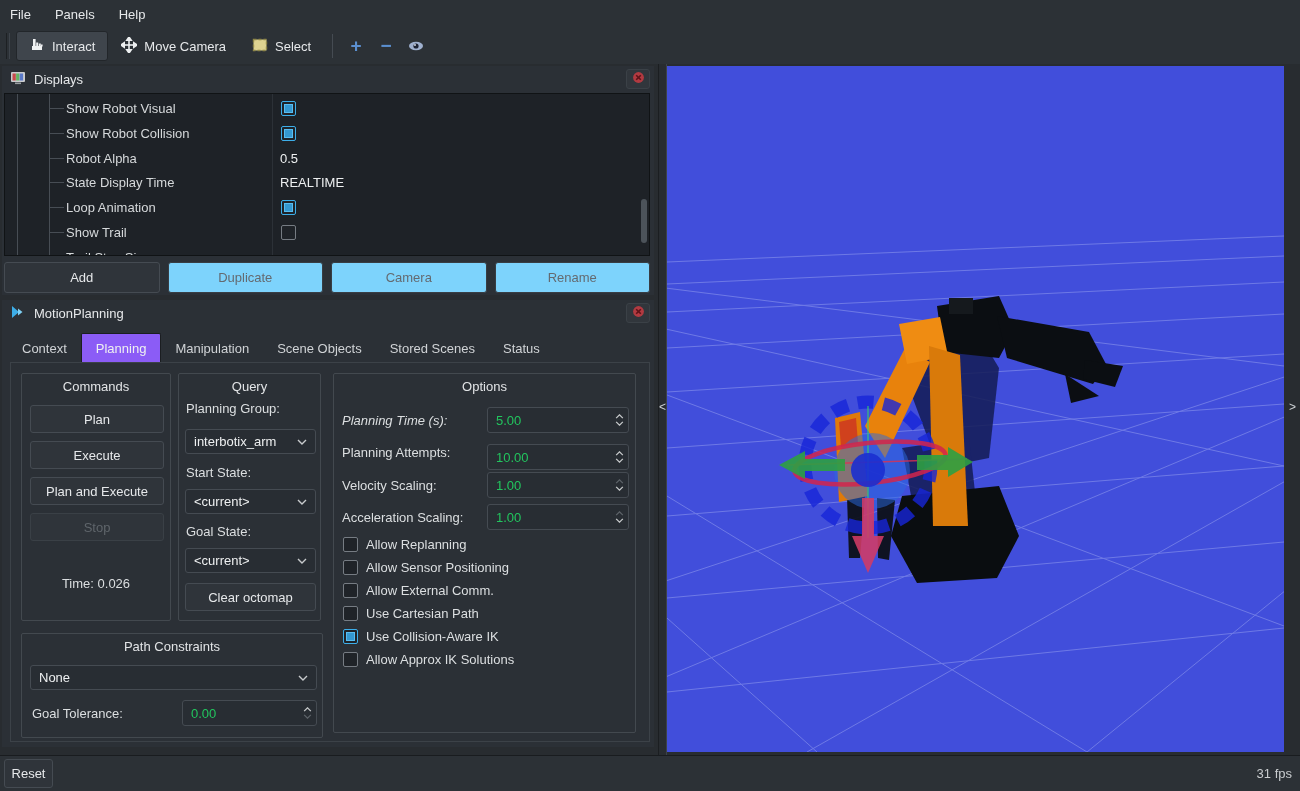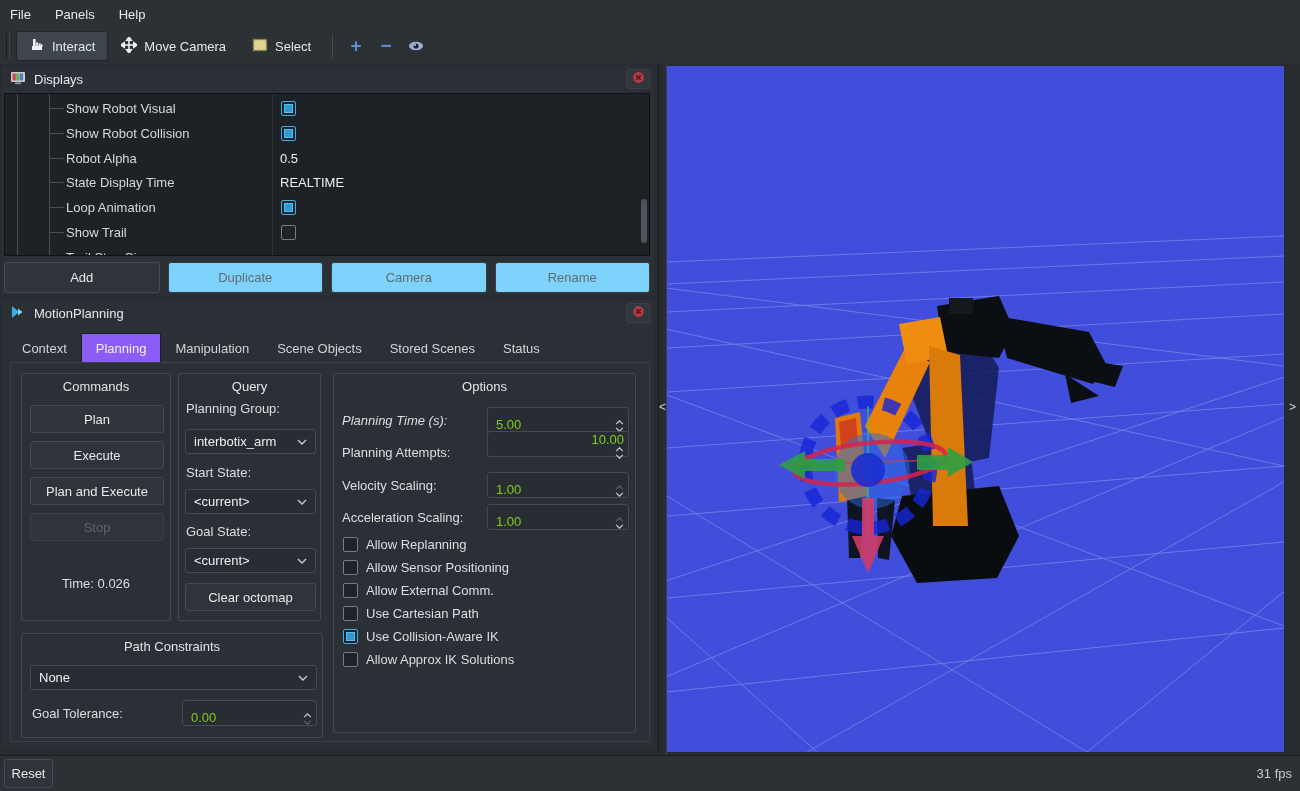--- a/index.html
+++ b/index.html
@@ -53,21 +53,21 @@
   .tab { padding:5px 14px 6px 14px; color:#d0d3d6; }
   .tab.active { background:#8b5cf6; border:1px solid #1b1e21; border-bottom:none; border-radius:2px 2px 0 0; color:#eef0f1; padding-top:7px; }
   .mp-content { position:absolute; left:8px; top:62px; width:640px; height:380px; border:1px solid #3c4248; background:#2b3036; }
   .group { position:absolute; border:1px solid #43494f; border-radius:2px; }
   .group-title { position:absolute; top:5px; left:0; right:0; text-align:center; color:#e2e4e6; }
   .gbtn { position:absolute; height:28px; border:1px solid #454b52; border-radius:3px; background:#2f343a; color:#e6e8ea; display:flex; align-items:center; justify-content:center; }
   .gbtn.disabled { color:#5f656b; border-color:#3a4046; }
   .flabel { position:absolute; color:#dcdfe1; }
   .combo { position:absolute; height:25px; background:#282d33; border:1px solid #454b52; border-radius:3px; display:flex; align-items:center; padding:0 8px; color:#eef0f1; }
   .combo svg { margin-left:auto; }
-  .spin { position:absolute; height:26px; background:#282d33; border:1px solid #454b52; border-radius:3px; display:flex; align-items:flex-end; padding:0 4px 0 8px; color:#84cc16; }
+  .spin { position:absolute; height:26px; background:#282d33; border:1px solid #454b52; border-radius:3px; display:flex; align-items:center; padding:0 4px 0 8px; color:#22c55e; }
   .spin-btns { margin-left:auto; display:flex; flex-direction:column; gap:2px; }
   .check-row { position:absolute; display:flex; align-items:center; gap:8px; color:#dcdfe1; height:16px; }
 
   
   .splitter { position:absolute; left:658px; top:0; width:9px; height:691px; background:#282c30; border-left:1px solid #1b1e21; border-right:1px solid #3c4248; display:flex; align-items:center; justify-content:center; }
   .split-chevron { position:absolute; top:336px; color:#cfd3d6; font-size:12px; }
   .viewport-wrap { position:absolute; left:667px; top:2px; width:617px; height:686px; }
   .right-strip { position:absolute; left:1284px; top:0; width:16px; height:691px; background:#282c30; }
   .right-strip .split-chevron { left:5px; }
 
@@ -301,21 +301,21 @@
                   <svg width="9" height="5" viewBox="0 0 10 6">
                     <polyline points="1,5 5,1 9,5" fill="none" stroke="#c8cbcd" stroke-width="1.5"></polyline>
                   </svg>
                   <svg width="9" height="5" viewBox="0 0 10 6">
                     <polyline points="1,1 5,5 9,1" fill="none" stroke="#c8cbcd" stroke-width="1.5"></polyline>
                   </svg>
                 </span>
             </div>
 
             <div class="flabel" style="left:8px;top:71px;">Planning Attempts:</div>
-            <div class="spin" style="left:153px;width:142px;top:57px;flex-direction:column;">
+            <div class="spin" style="left:153px;width:142px;top:70px;">
               <span>10.00</span>
               <span class="spin-btns">
                   <svg width="9" height="5" viewBox="0 0 10 6">
                     <polyline points="1,5 5,1 9,5" fill="none" stroke="#c8cbcd" stroke-width="1.5"></polyline>
                   </svg>
                   <svg width="9" height="5" viewBox="0 0 10 6">
                     <polyline points="1,1 5,5 9,1" fill="none" stroke="#c8cbcd" stroke-width="1.5"></polyline>
                   </svg>
                 </span>
             </div>

